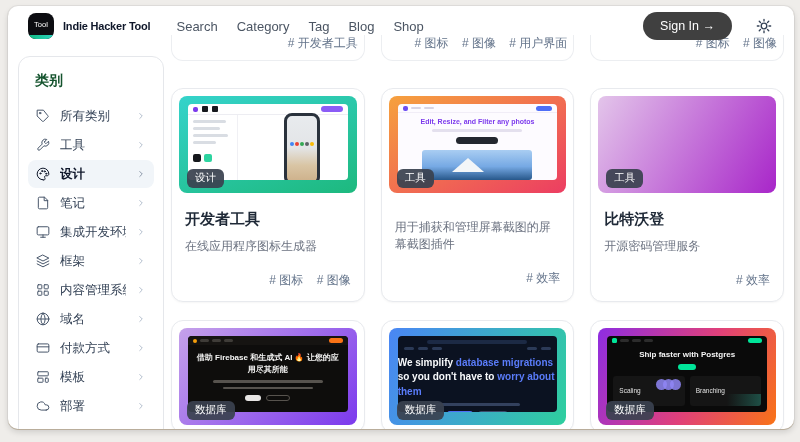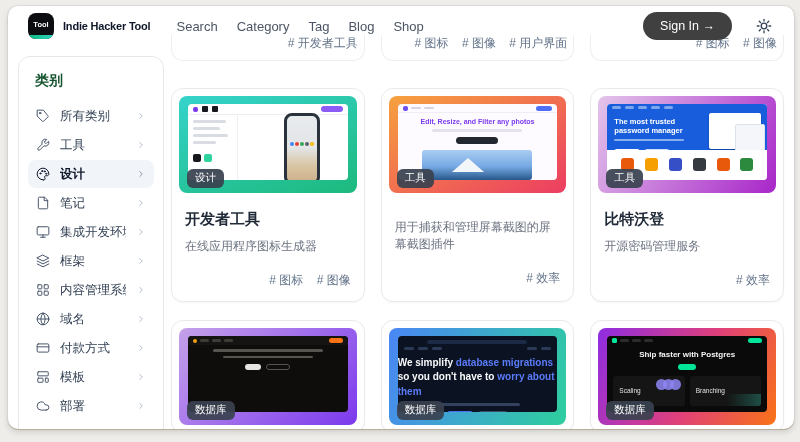--- a/index.html
+++ b/index.html
@@ -7,21 +7,21 @@
   body { background:#efedea; font-family:"Liberation Sans", sans-serif; }
 
   .window{ position:absolute; left:8px; top:6px; width:786px; height:423px;
     background:#fff; border-radius:10px; overflow:hidden;
     box-shadow:0 1px 0 #b9ad9b, 0 3px 6px rgba(0,0,0,.14), 0 0 0 1px rgba(0,0,0,.05); }
 
   
   .header{ position:absolute; top:0; left:0; right:0; height:40px; display:flex; align-items:center; padding:0 20px; background:transparent; z-index:5;}
   .logo{ width:26px; height:26px; background:#0c0d11; border-radius:8px; position:relative; overflow:hidden; display:flex; align-items:center; justify-content:center; flex:0 0 auto;}
   .logo::after{ content:""; position:absolute; left:0; right:0; bottom:0; height:4px; background:linear-gradient(90deg,#10b981,#2dd4bf); }
-  .logo span{ color:#fff; font-size:7.5px; font-weight:bold; margin-top:-3px;}
+  .logo span{ color:#fff; font-size:7.5px; font-weight:normal; margin-top:-3px;}
   .app-title{ margin-left:9px; font-size:11px; font-weight:bold; color:#0f172a; letter-spacing:-.2px;}
   .nav{ display:flex; gap:19px; margin-left:26px; }
   .nav a{ font-size:13px; color:#4b5563; text-decoration:none; }
   .hdr-spacer{ flex:1; }
   .signin{ background:#404040; color:#fff; border:none; border-radius:999px; padding:7px 17px; font-size:12.5px; font-family:inherit; cursor:pointer;}
   .theme{ margin-left:24px; width:18px; height:18px; color:#334155; background:none; border:none; cursor:pointer; display:flex; align-items:center;}
   .theme svg{ width:16px; height:16px; }
 
   
   .sidebar{ position:absolute; left:10px; top:50px; width:146px; height:500px;
@@ -396,44 +396,20 @@
         <div class="card-body">
           <div class="card-desc">用于捕获和管理屏幕截图的屏幕截图插件</div>
           <div class="tags">
             <span># 效率</span>
           </div>
         </div>
       </div>
 
       <div class="card">
         <div class="thumb g-purple">
-          <div class="shot">
-            <div class="bw-hero">
-              <div class="bw-nav">
-                  <i></i>
-                  <i></i>
-                  <i></i>
-                  <i></i>
-                  <i></i>
-                </div>
-              <div class="bw-title">The most trusted password manager</div>
-              <div class="bw-line"></div>
-              <div><span class="bw-btn"></span><span class="bw-btn o"></span></div>
-              <div class="bw-shot1"></div>
-              <div class="bw-shot2"></div>
-            </div>
-            <div class="bw-badges">
-              <i style="background:#e8590c"></i>
-                <i style="background:#f59f00"></i>
-                <i style="background:#364fc7"></i>
-                <i style="background:#343a40"></i>
-                <i style="background:#e8590c"></i>
-                <i style="background:#2b8a3e"></i>
-            </div>
-          </div>
           <span class="badge">工具</span>
         </div>
         <div class="card-body">
           <div class="card-title">比特沃登</div>
           <div class="card-desc">开源密码管理服务</div>
           <div class="tags">
             <span># 效率</span>
           </div>
         </div>
       </div>
@@ -441,20 +417,21 @@
       <div class="card">
         <div class="thumb g-violet">
           <div class="shot fb-shot">
             <div class="fb-top">
               <i class="fb-dot"></i>
                 <i class="fb-nav"></i>
                 <i class="fb-nav"></i>
                 <i class="fb-nav"></i>
                 <i class="fb-cta"></i>
             </div>
+            <div class="fb-head">借助 Firebase 和生成式 AI 🔥 让您的应用尽其所能</div>
             <div class="fb-p"></div>
             <div class="fb-p" style="width:90px"></div>
             <div class="fb-btns">
                 <i class="fb-b1"></i>
                 <i class="fb-b2"></i>
               </div>
           </div>
           <span class="badge">数据库</span>
         </div>
 

